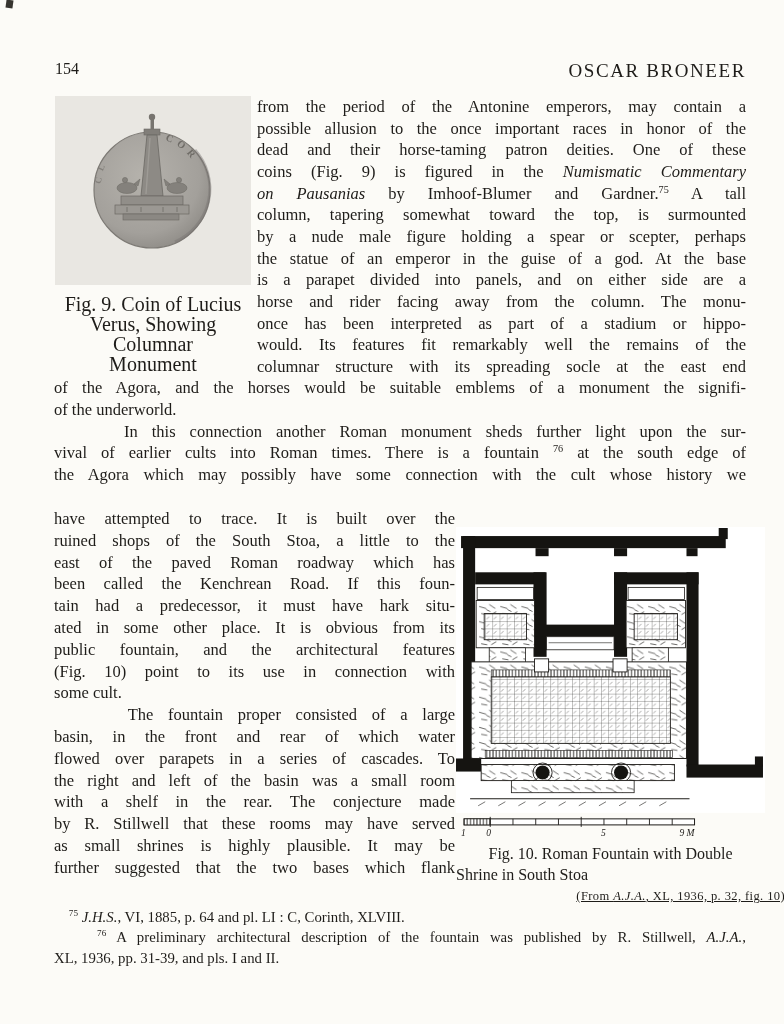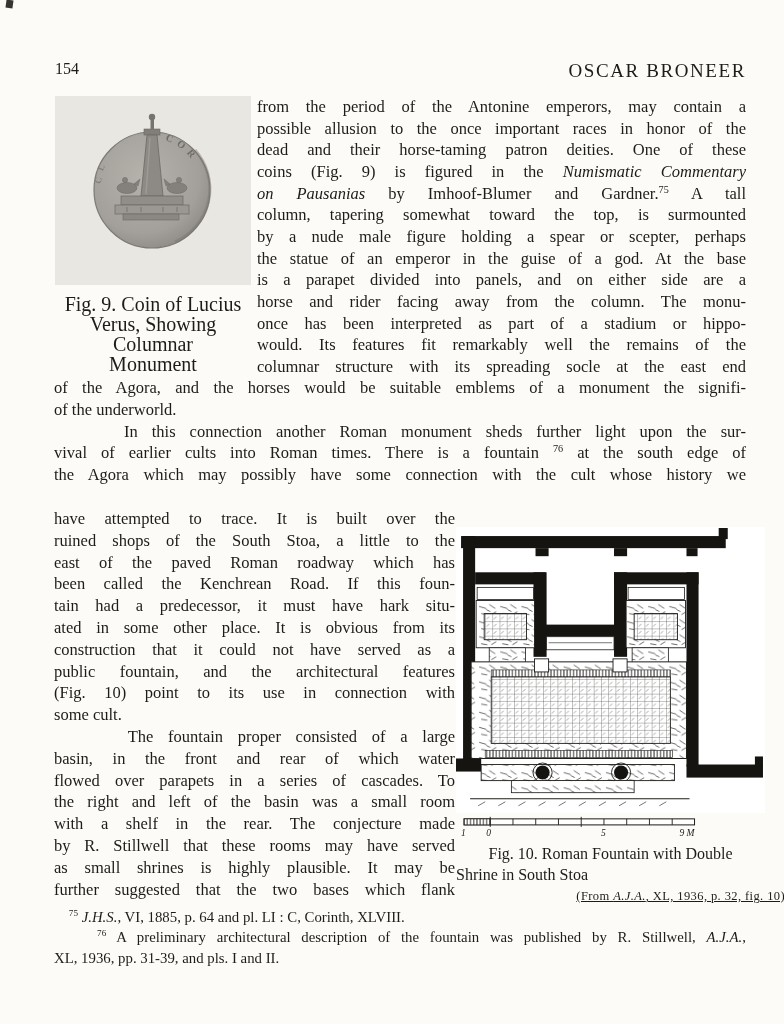--- a/index.html
+++ b/index.html
@@ -120,21 +120,20 @@
     <div class="tline">vival of earlier cults into Roman times.  There is a fountain <sup>76</sup> at the south edge of</div>
     <div class="tline">the Agora which may possibly have some connection with the cult whose history we</div>
   </div>
 <div class="abs col2">
     <div class="tline">have attempted to trace.  It is built over the</div>
     <div class="tline">ruined shops of the South Stoa, a little to the</div>
     <div class="tline">east of the paved Roman roadway which has</div>
     <div class="tline">been called the Kenchrean Road.  If this foun-</div>
     <div class="tline">tain had a predecessor, it must have hark situ-</div>
     <div class="tline">ated in some other place.  It is obvious from its</div>
-    <div class="tline">construction that it could not have served as a</div>
     <div class="tline">public fountain, and the architectural features</div>
     <div class="tline">(Fig. 10) point to its use in connection with</div>
     <div class="tline endline">some cult.</div>
     <div class="tline">&nbsp;&nbsp;&nbsp;&nbsp;&nbsp;The fountain proper consisted of a large</div>
     <div class="tline">basin, in the front and rear of which water</div>
     <div class="tline">flowed over parapets in a series of cascades.  To</div>
     <div class="tline">the right and left of the basin was a small room</div>
     <div class="tline">with a shelf in the rear.  The conjecture made</div>
     <div class="tline">by R. Stillwell that these rooms may have served</div>
     <div class="tline">as small shrines is highly plausible.  It may be</div>

